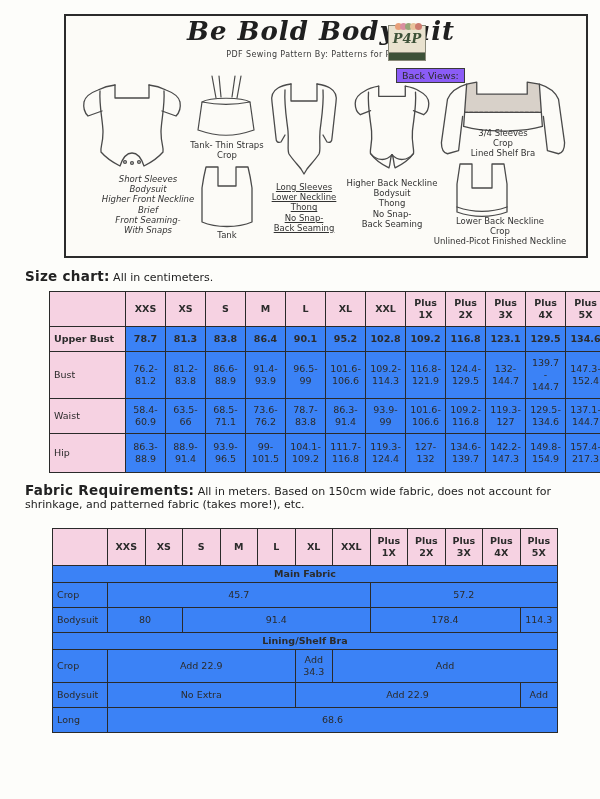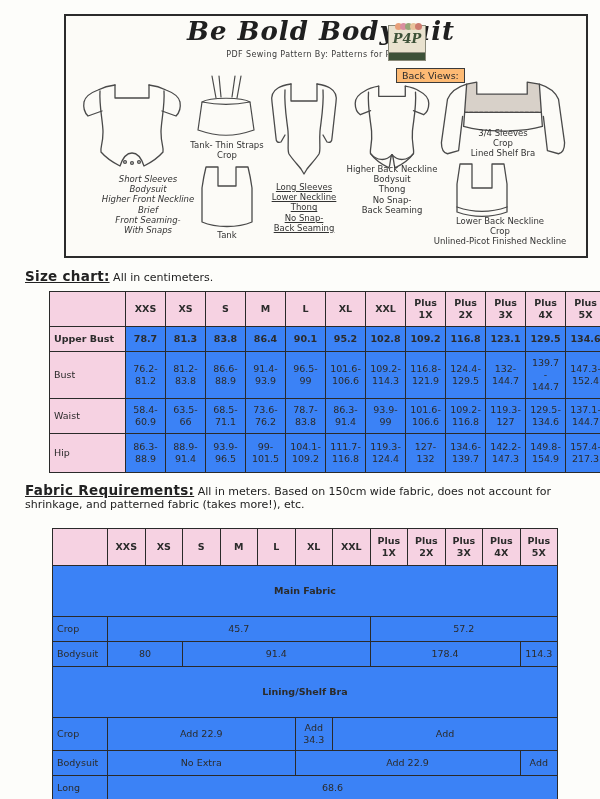--- a/index.html
+++ b/index.html
@@ -29,47 +29,47 @@
   .f1{background:#e8a07a}.f2{background:#d98fa0}.f3{background:#95a678}.f4{background:#e8c39c}.f5{background:#cd7b6e}
   .logo .badge{
     width:38px;height:28px;background:#e9e2cf;border:1px solid #8a8a7a;
     box-sizing:border-box;text-align:center;line-height:26px;
     font-family:"DejaVu Serif",serif;font-style:italic;font-weight:bold;
     font-size:13px;color:#3d5138;
   }
   .logo .banner{width:38px;height:8px;background:#3d5138;border:1px solid #8a8a7a;border-top:none;box-sizing:border-box;}
   .backviews{
     position:absolute;left:330px;top:52px;border:1.5px solid #3a3a3a;
-    padding:1px 5px;font-size:9.5px;background:#fdba74;white-space:nowrap;
+    padding:1px 5px;font-size:9.5px;background:#8b5cf6;white-space:nowrap;
   }
   .garment{position:absolute;}
   .garment svg{display:block;}
   .glabel{
     position:absolute;text-align:center;white-space:pre-line;
     font-size:8.5px;line-height:1.2;color:#333;z-index:2;
   }
   
   .sec-head{position:absolute;font-size:11px;color:#222;}
-  .sec-head b{font-size:13.5px;text-decoration:underline;letter-spacing:.3px;}
+  .sec-head b{font-size:13.5px;letter-spacing:.3px;}
   
   table{border-collapse:collapse;table-layout:fixed;position:absolute;background:#3b82f6;margin-left:24px;}
   td{border:1.2px solid #2a2a2a;font-size:9.5px;text-align:center;
      vertical-align:middle;padding:2px 1px;line-height:1.25;white-space:pre-line;
      overflow:hidden;}
   td.rowhead{text-align:left;padding-left:4px;white-space:normal;}
   .size-table{left:25px;top:291px;width:556px;}
   .size-table tr:first-child td{background:#f6d2e2;font-weight:bold;height:30px;}
   .size-table td.rowhead{background:#f6d2e2;}
   .size-table tr:nth-child(2) td{height:20px;font-weight:bold;}
   .size-table tr:nth-child(3) td{height:42px;}
   .size-table tr:nth-child(4) td{height:30px;}
   .size-table tr:nth-child(5) td{height:34px;}
   .fabric-table{left:28px;top:528px;width:505px;}
   .fabric-table tr:first-child td{background:#f6d2e2;font-weight:bold;height:32px;}
-  .fabric-table td.section{font-weight:bold;padding:18px;height:14px;}
+  .fabric-table td.section{font-weight:bold;padding:1px;height:14px;}
   .fabric-table td{height:20px;}
   .fabric-table tr.tall td{height:28px;}
 </style>
 </head>
 <body>
 
 <div class="panel">
   <div class="title">Be Bold Bodysuit</div>
   <div class="subtitle">PDF Sewing Pattern  By: Patterns for Pirates</div>
 
@@ -135,21 +135,21 @@
   <div class="garment" style="left:282px;top:64px;">
     <svg width="88" height="94" viewBox="0 0 86 92" fill="none" stroke="#4a4a4a" stroke-width="1.3" stroke-linejoin="round" stroke-linecap="round">
       <path d="M30,6 L30,16 L56,16 L56,6"></path>
       <path d="M30,6 C24,7 19,9 16,11 C10,14 7,18 7,23 C7,28 9,32 12,34 L22,30"></path>
       <path d="M56,6 C62,7 67,9 70,11 C76,14 79,18 79,23 C79,28 77,32 74,34 L64,30"></path>
       <path d="M20,12 C19,26 22,40 23,50 C24,62 21,68 22,72 C27,79 34,83 40,86 C42,80 41,76 43,73 C45,76 44,80 46,86 C52,83 59,79 64,72 C65,68 62,62 63,50 C64,40 67,26 66,12"></path>
       <path d="M22,72 C28,79 37,80 43,73"></path>
       <path d="M43,73 C49,80 58,79 64,72"></path>
     </svg>
   </div>
-  <div class="glabel" style="left:270px;top:148px;width:112px;">Higher Back Neckline
+  <div class="glabel" style="left:270px;top:162px;width:112px;">Higher Back Neckline
 Bodysuit
 Thong
 No Snap-
 Back Seaming</div>
 
   <div class="garment" style="left:372px;top:58px;">
     <svg width="130" height="106" viewBox="0 0 128 105" fill="none" stroke="#4a4a4a" stroke-width="1.3" stroke-linejoin="round" stroke-linecap="round">
       <path d="M38,8 L38,20 L88,20 L88,8 L100,10 L102,38 L26,38 L28,10 Z" fill="#d8d1c9"></path>
       <path d="M26,38 L102,38" stroke-dasharray="3,2"></path>
       <path d="M26,38 L25,52 C45,58 83,58 103,52 L102,38"></path>

